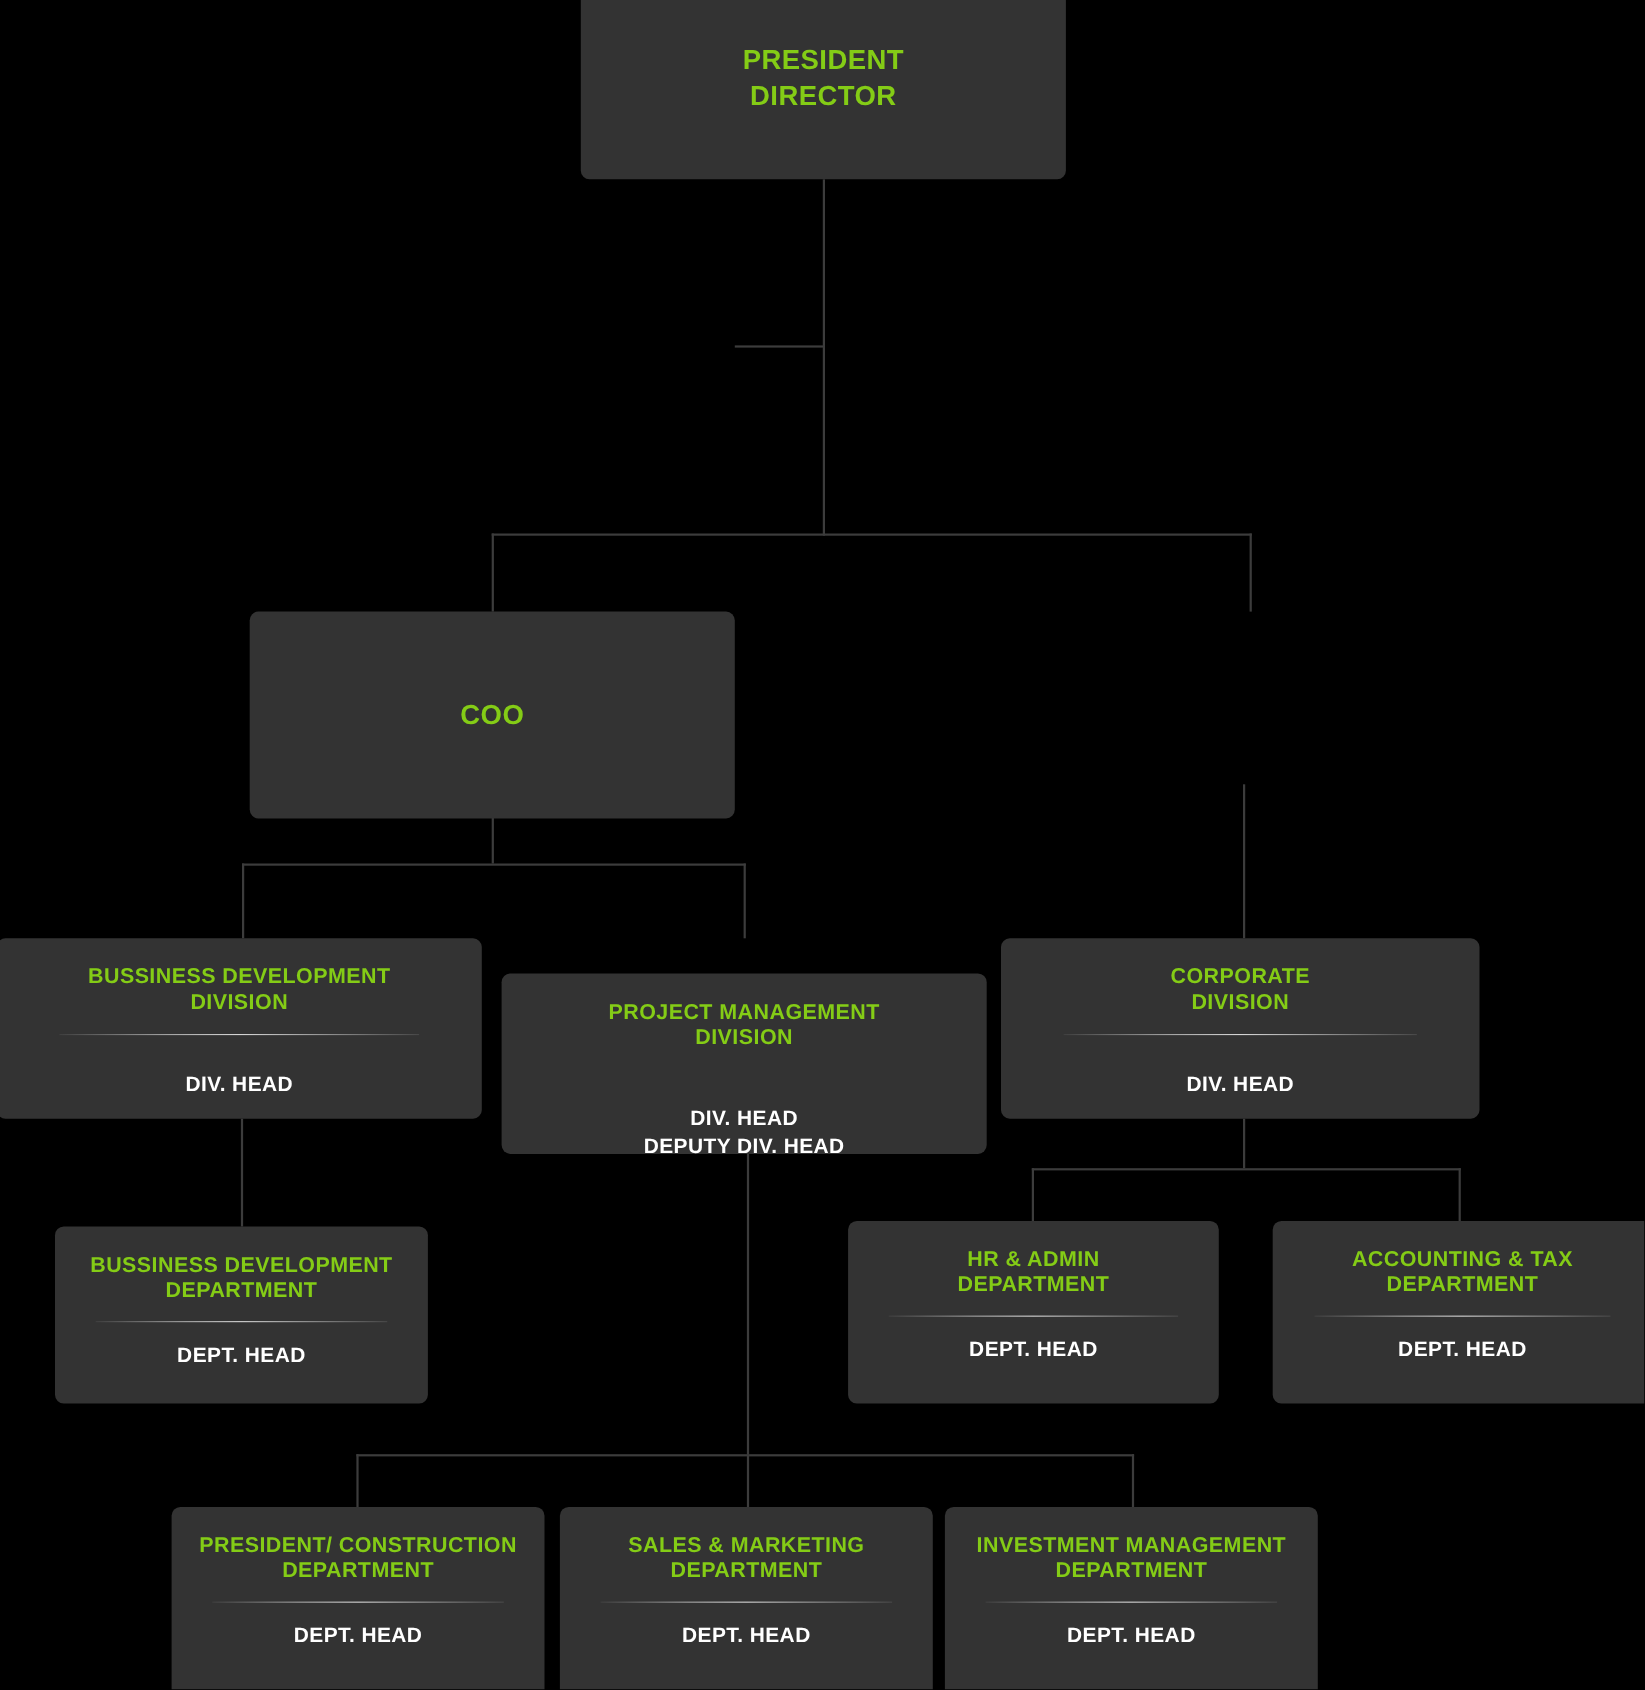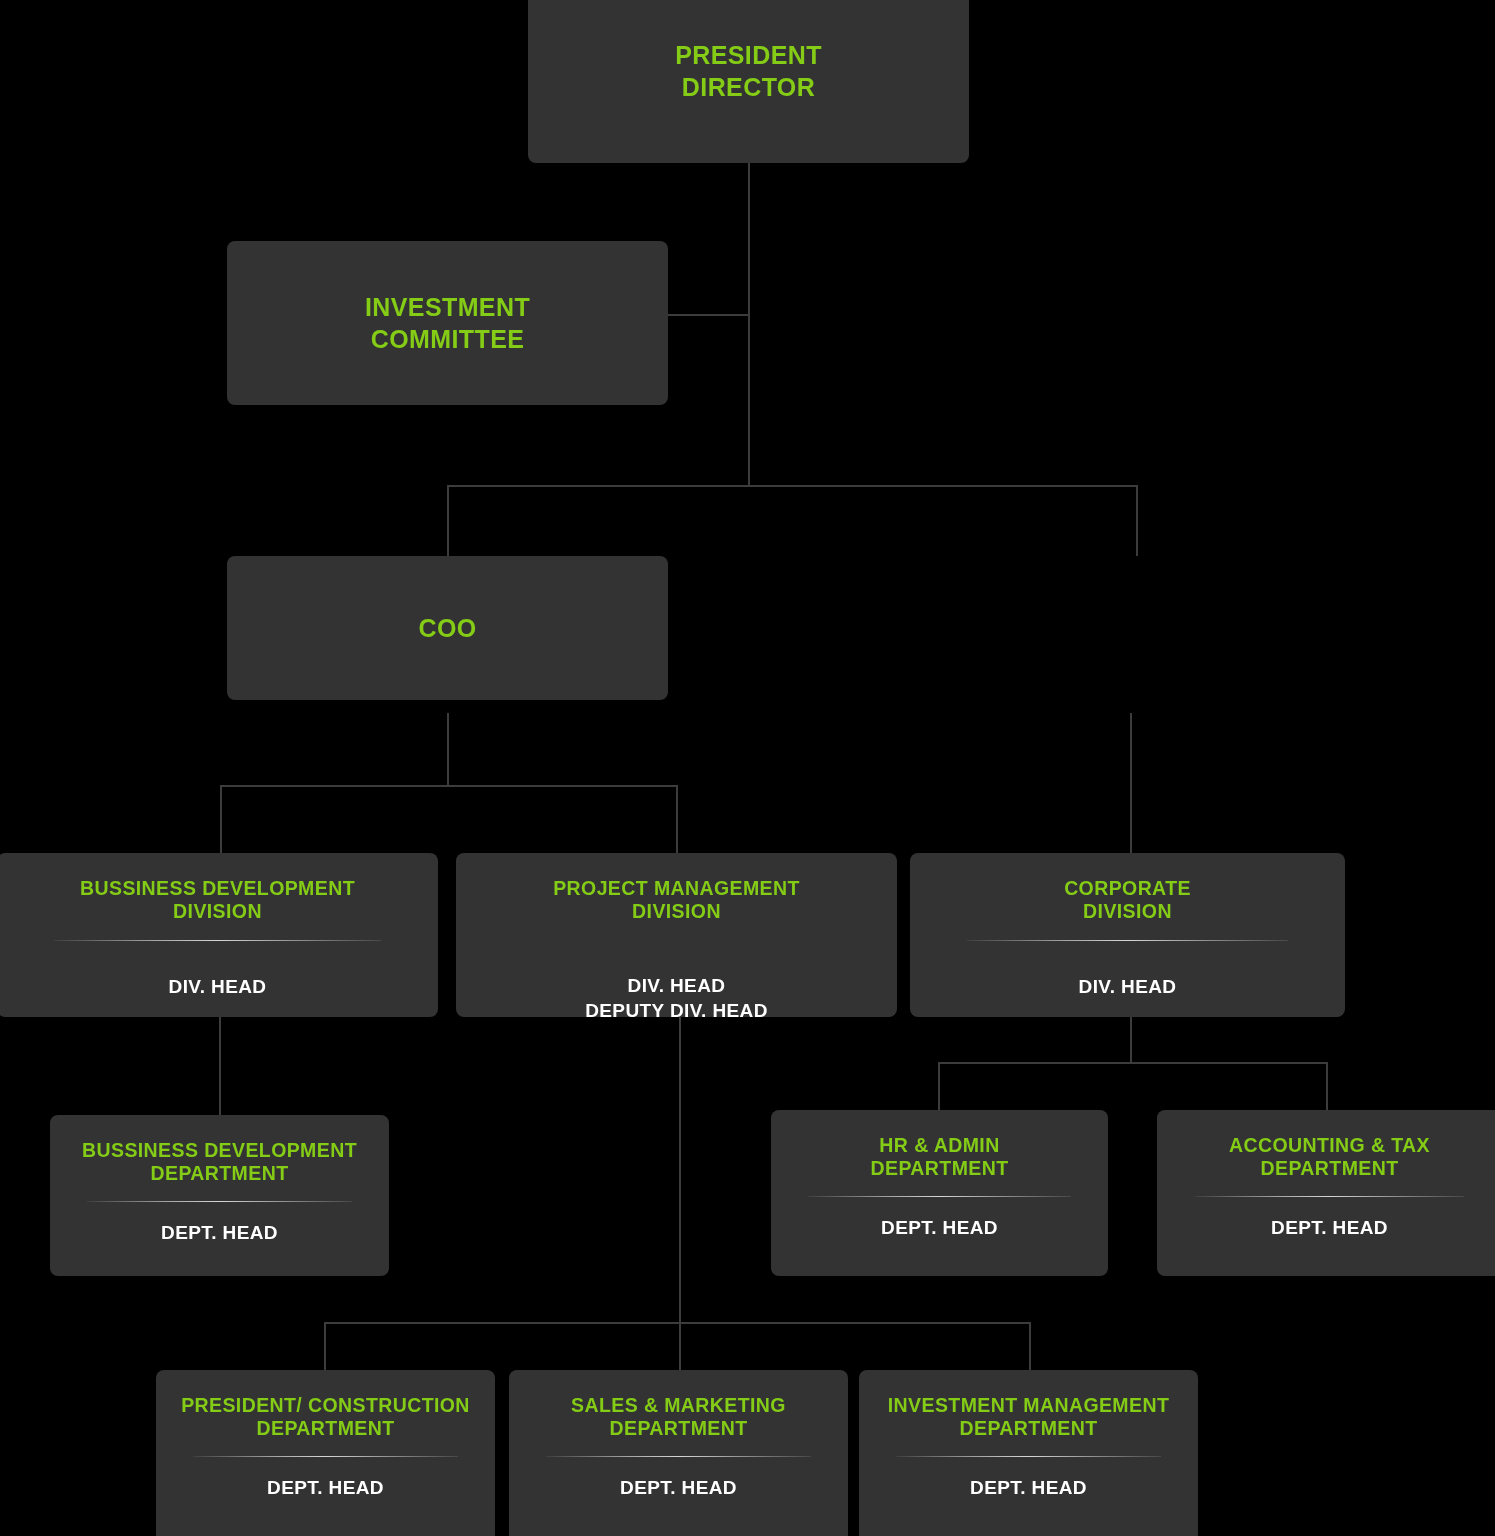--- a/index.html
+++ b/index.html
@@ -123,38 +123,34 @@
   <div class="conn h" style="left:324px; top:1322px; width:707px;"></div>
   <div class="conn v" style="left:324px; top:1322px; height:48px;"></div>
   <div class="conn v" style="left:679px; top:1322px; height:48px;"></div>
   <div class="conn v" style="left:1029px; top:1322px; height:48px;"></div>
 
   <div class="node exec" style="left:528px; top:-22px; width:441px; height:185px;">
     <div class="title">PRESIDENT
 DIRECTOR</div>
   </div>
 
-  <div class="node exec" style="left:227px; top:241px; width:441px; height:164px;">
-    <div class="title">INVESTMENT
-COMMITTEE</div>
-  </div>
-
-  <div class="node exec" style="left:227px; top:556px; width:441px; height:144px;">
+
+  <div class="node exec" style="left:227px; top:556px; width:441px; height:188px;">
     <div class="title">COO</div>
   </div>
 
 
   <div class="node division" style="left:-3px; top:853px; width:441px; height:164px;">
     <div class="title">BUSSINESS DEVELOPMENT
 DIVISION</div>
     <hr class="divider">
     <div class="roles">DIV. HEAD</div>
   </div>
 
-  <div class="node division" style="left:456px; top:853px; width:441px; height:164px;">
+  <div class="node division" style="left:456px; top:885px; width:441px; height:164px;">
     <div class="title">PROJECT MANAGEMENT
 DIVISION</div>
     <hr class="divider">
     <div class="roles">DIV. HEAD
 DEPUTY DIV. HEAD</div>
   </div>
 
   <div class="node division" style="left:910px; top:853px; width:435px; height:164px;">
     <div class="title">CORPORATE
 DIVISION</div>

